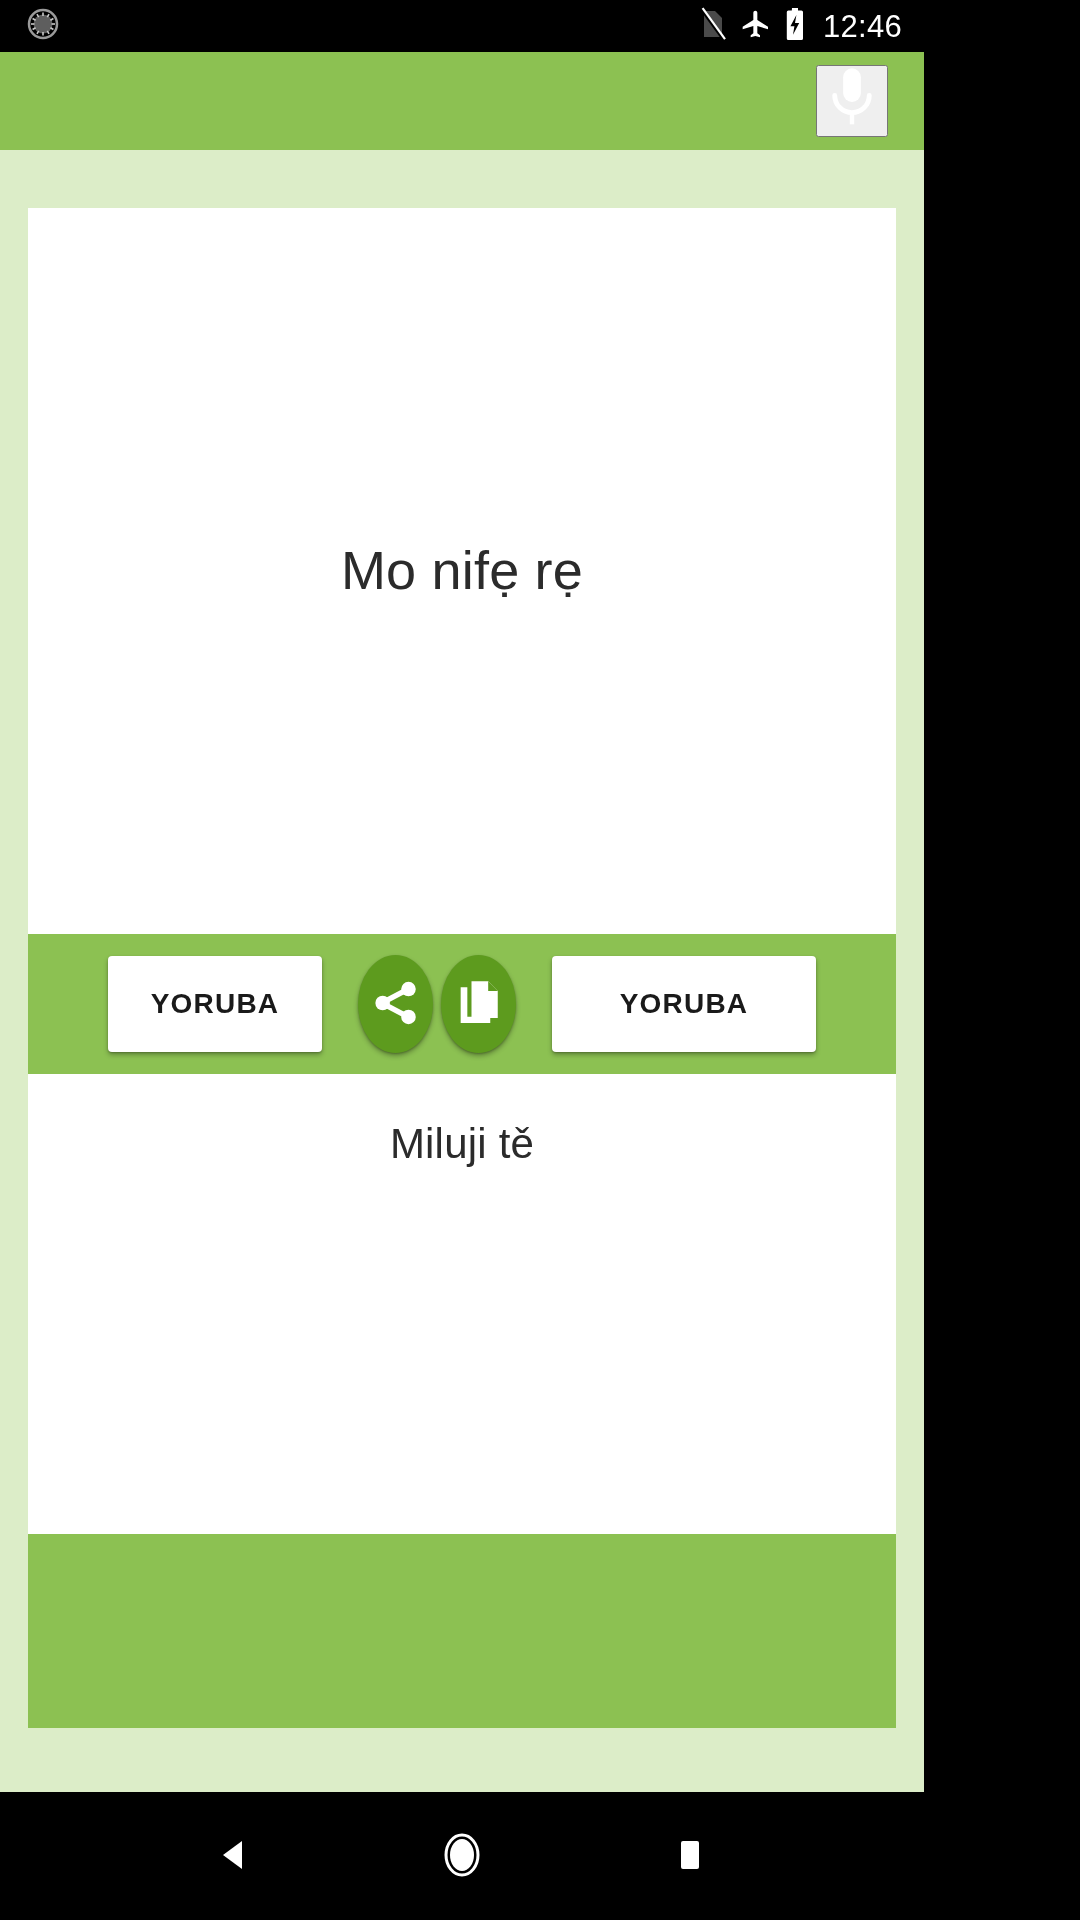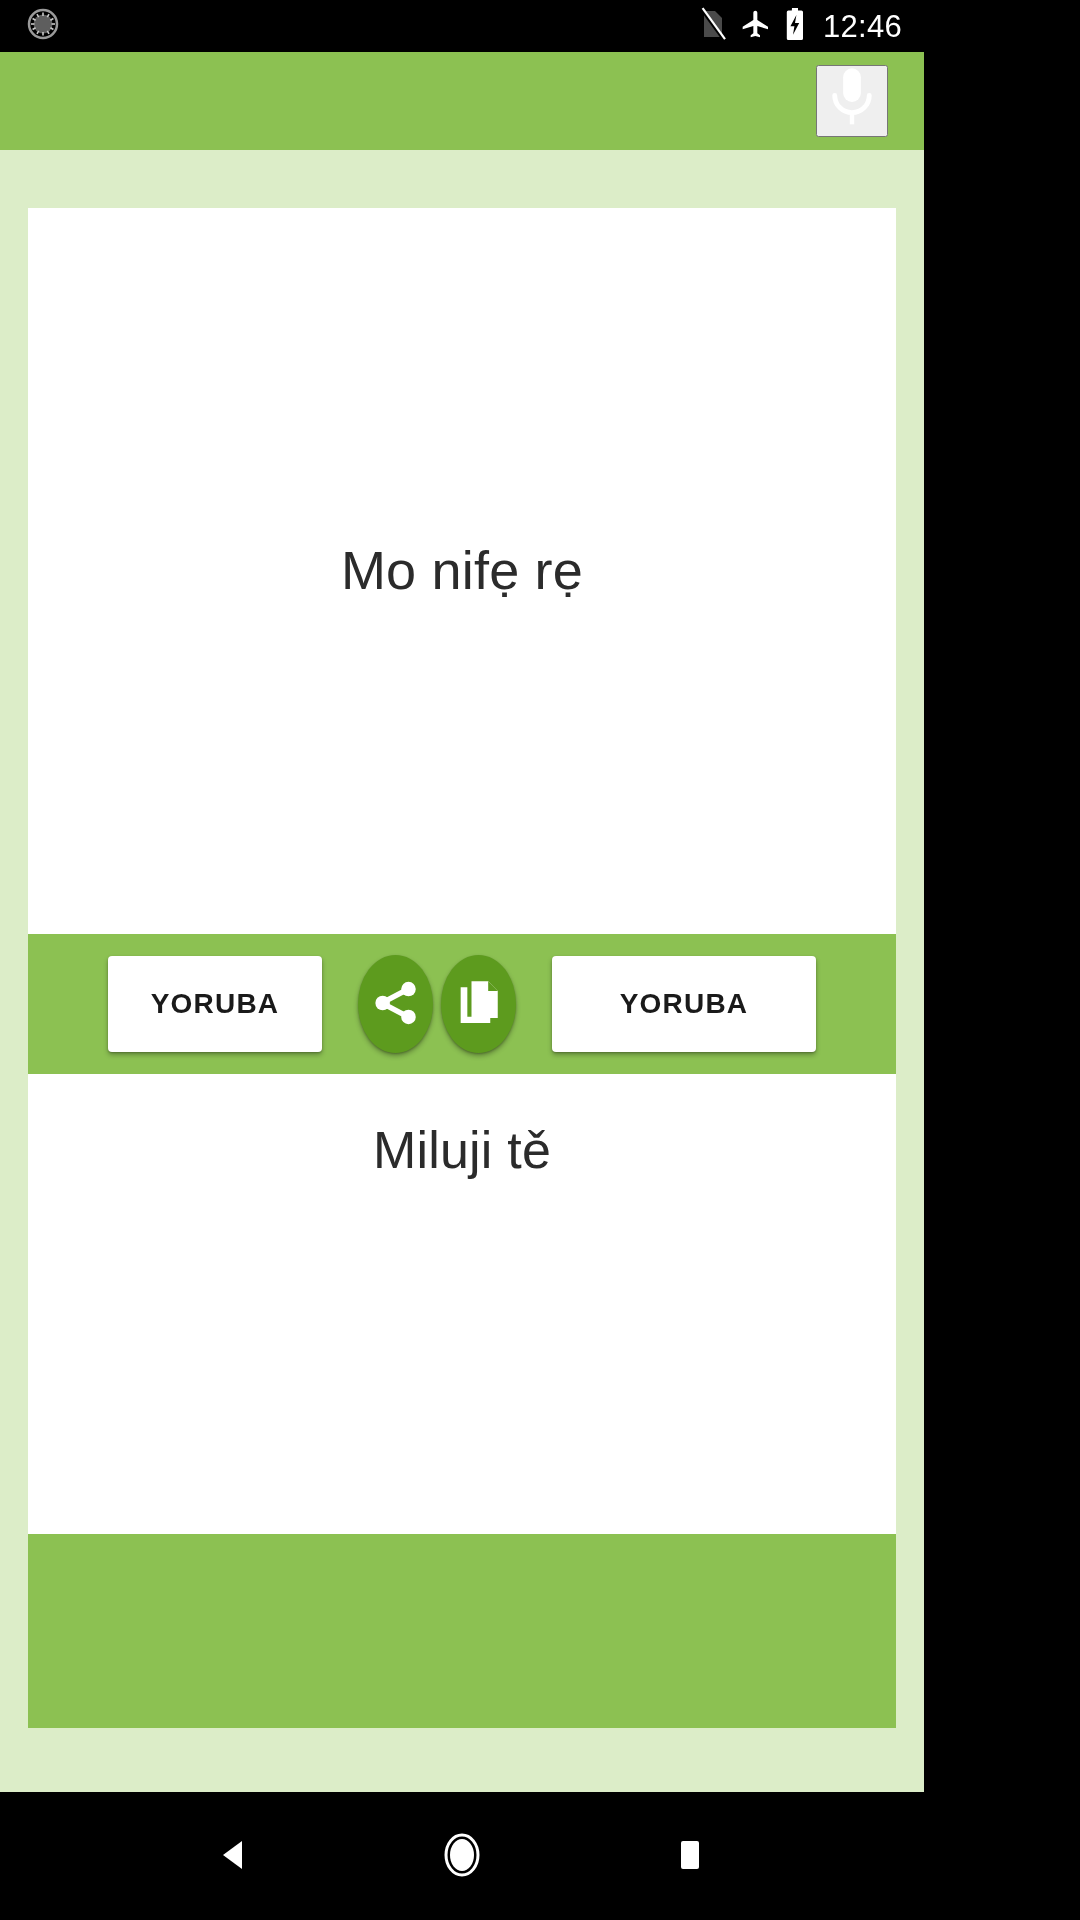--- a/index.html
+++ b/index.html
@@ -126,21 +126,21 @@
   
   #target-card {
     flex:0 0 460px;
     background:#FFFFFF;
     display:flex;
     align-items:flex-start;
     justify-content:center;
     padding:44px 40px 0 40px;
   }
   #target-text {
-    font-size:52px;
+    font-size:42px;
     color:#2B2B2B;
     font-weight:400;
     text-align:center;
     line-height:1.25;
     letter-spacing:0.2px;
   }
 
   
   #bottom-panel {
     flex:1 1 auto;

